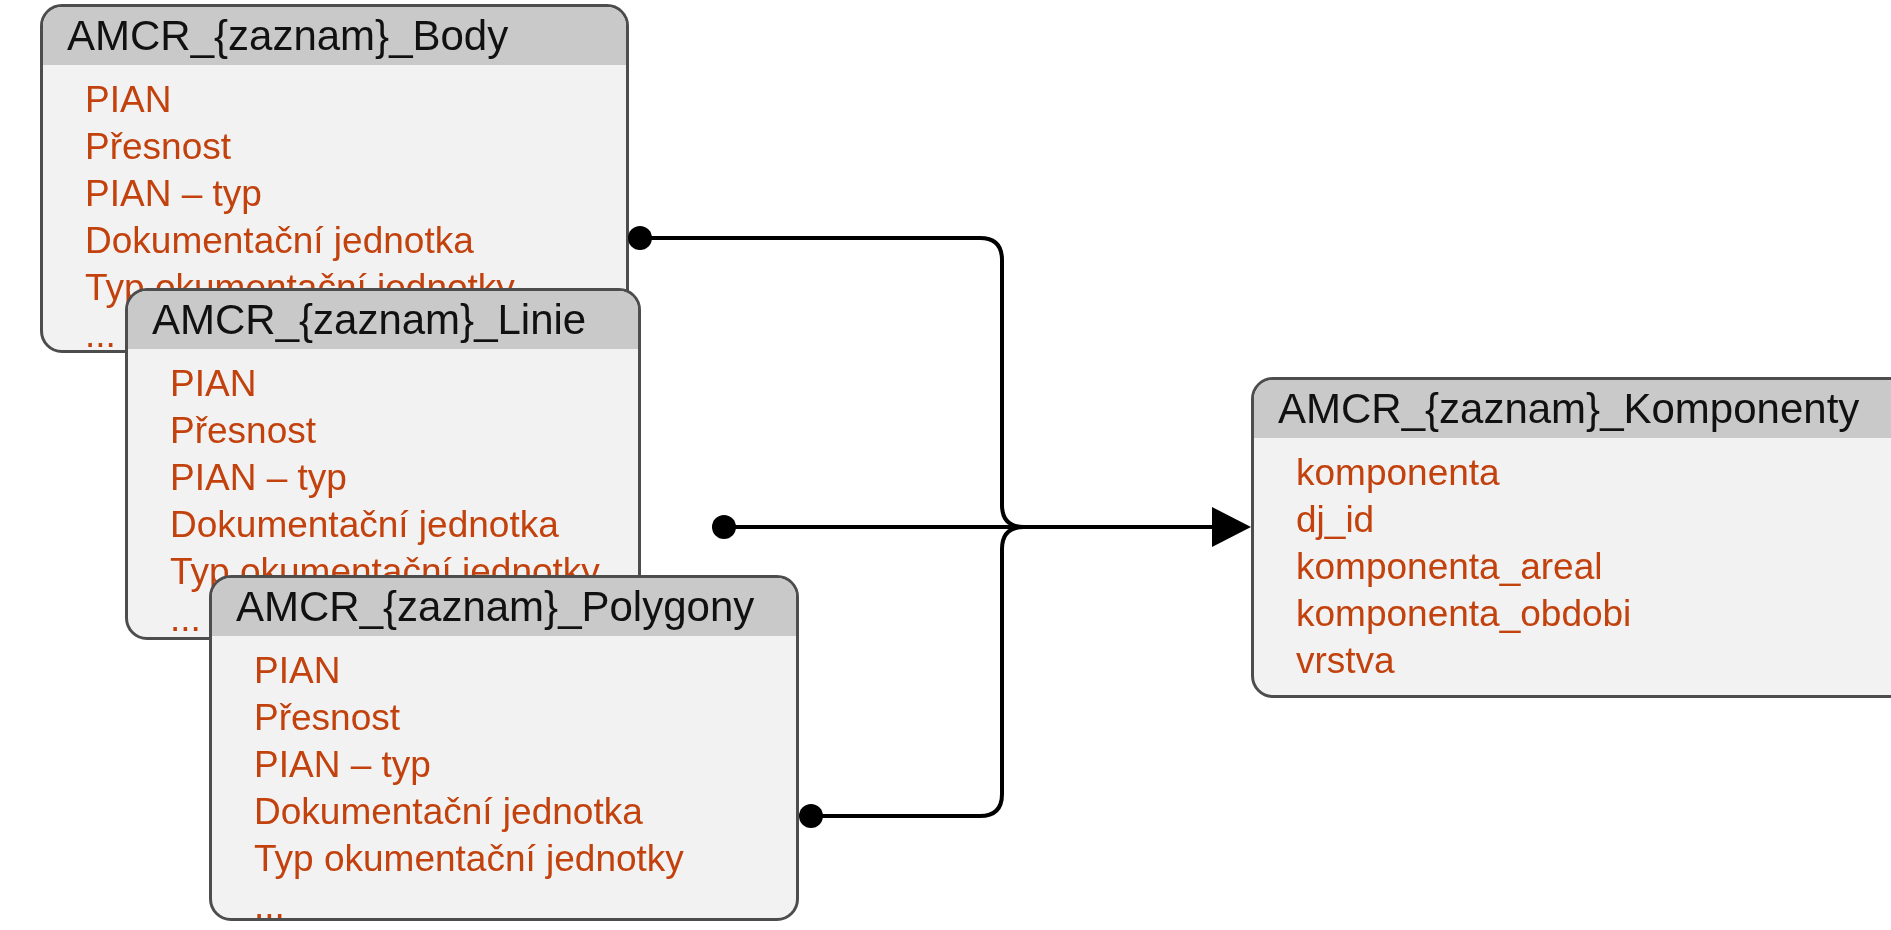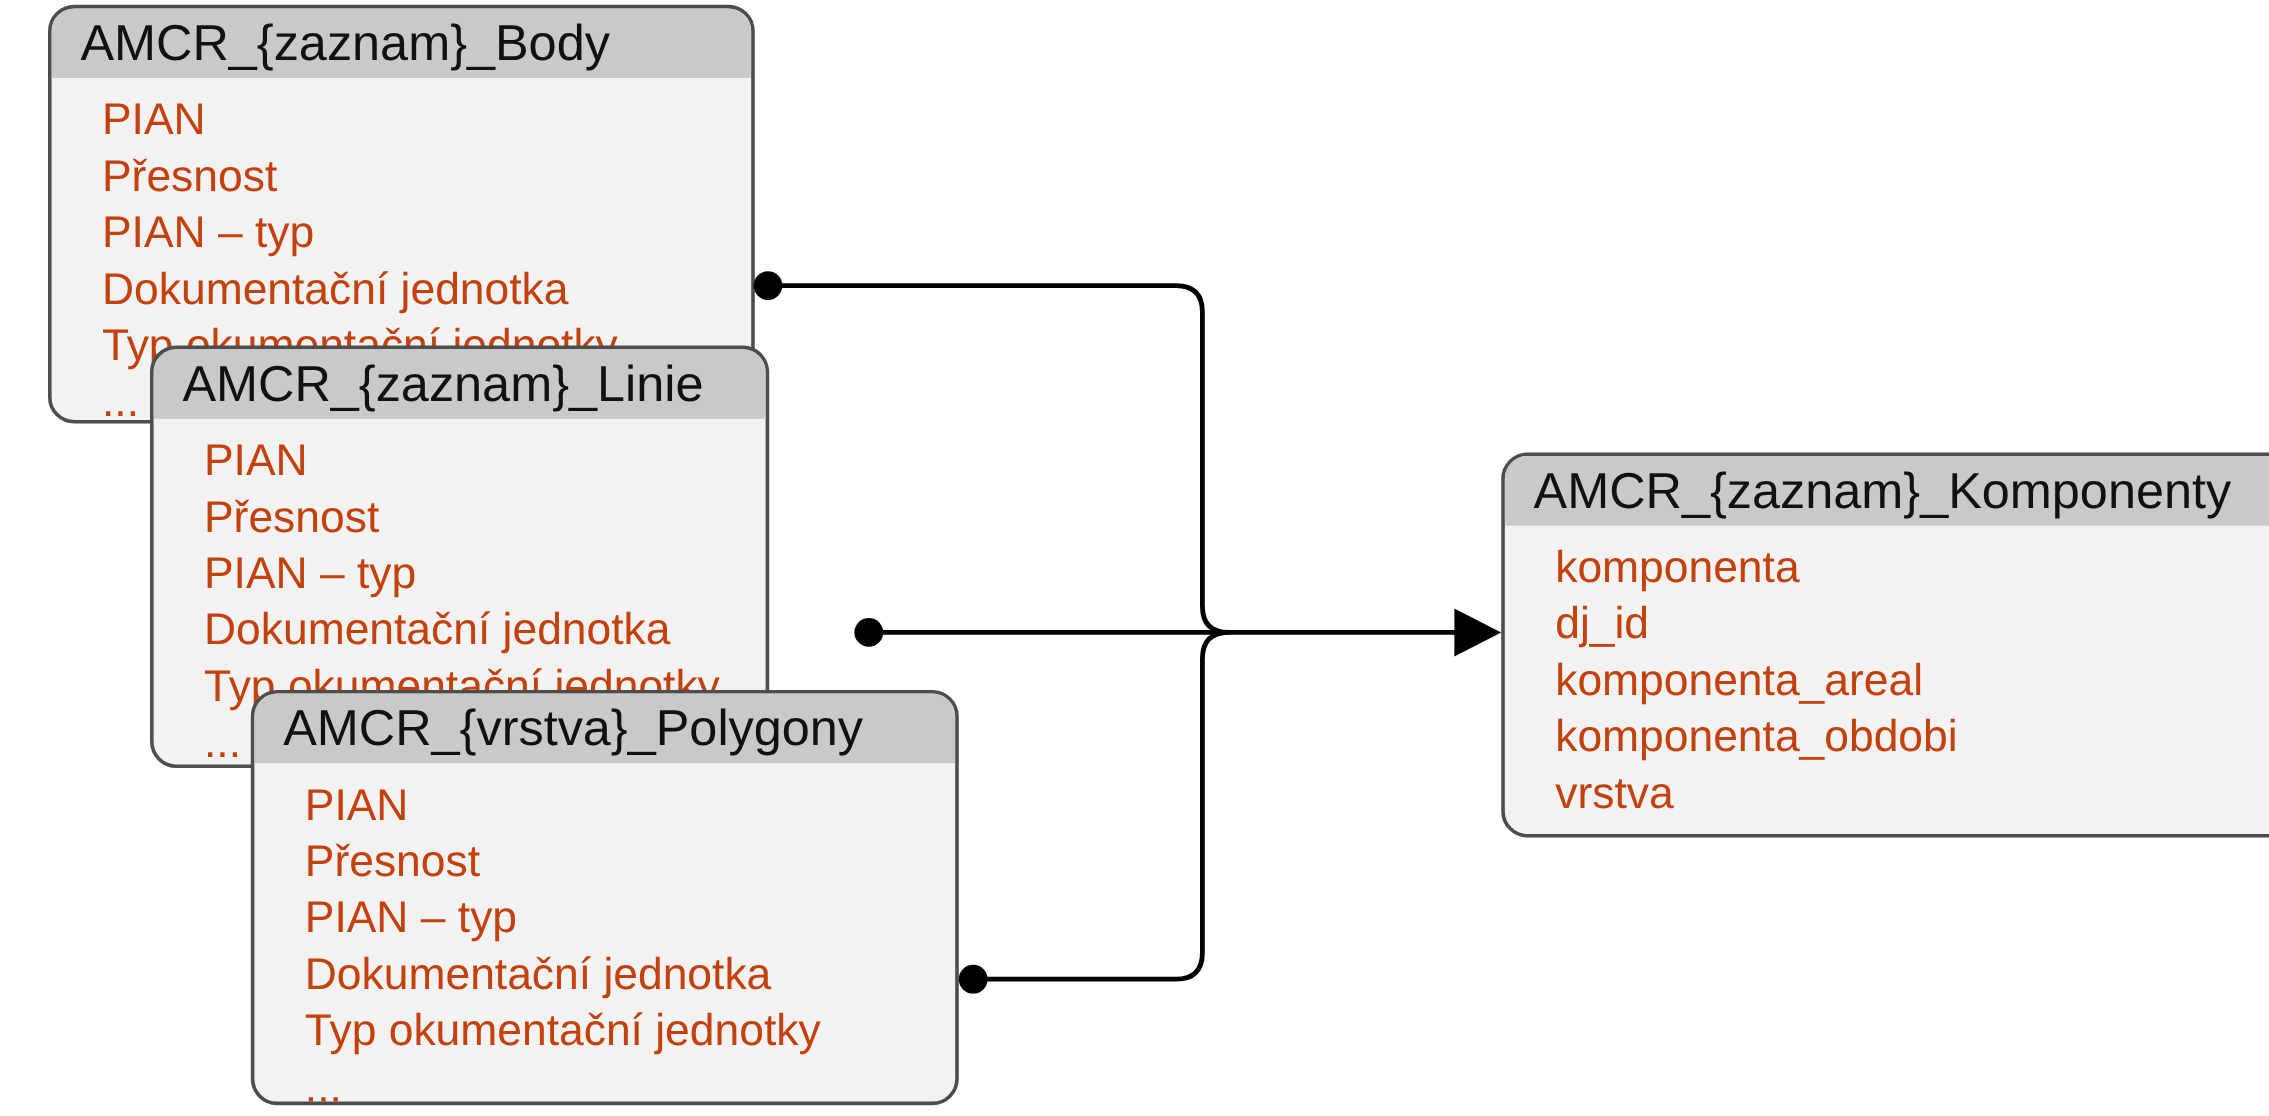--- a/index.html
+++ b/index.html
@@ -82,21 +82,21 @@
       <div>PIAN</div>
       <div>Přesnost</div>
       <div>PIAN – typ</div>
       <div>Dokumentační jednotka</div>
       <div>Typ okumentační jednotky</div>
       <div>...</div>
     </div>
   </div>
 
   <div class="entity" id="entity-polygony">
-    <div class="entity-header">AMCR_{vrstva}_Polygony</div>
+    <div class="entity-header">AMCR_{zaznam}_Polygony</div>
     <div class="entity-fields">
       <div>PIAN</div>
       <div>Přesnost</div>
       <div>PIAN – typ</div>
       <div>Dokumentační jednotka</div>
       <div>Typ okumentační jednotky</div>
       <div>...</div>
     </div>
   </div>
 

